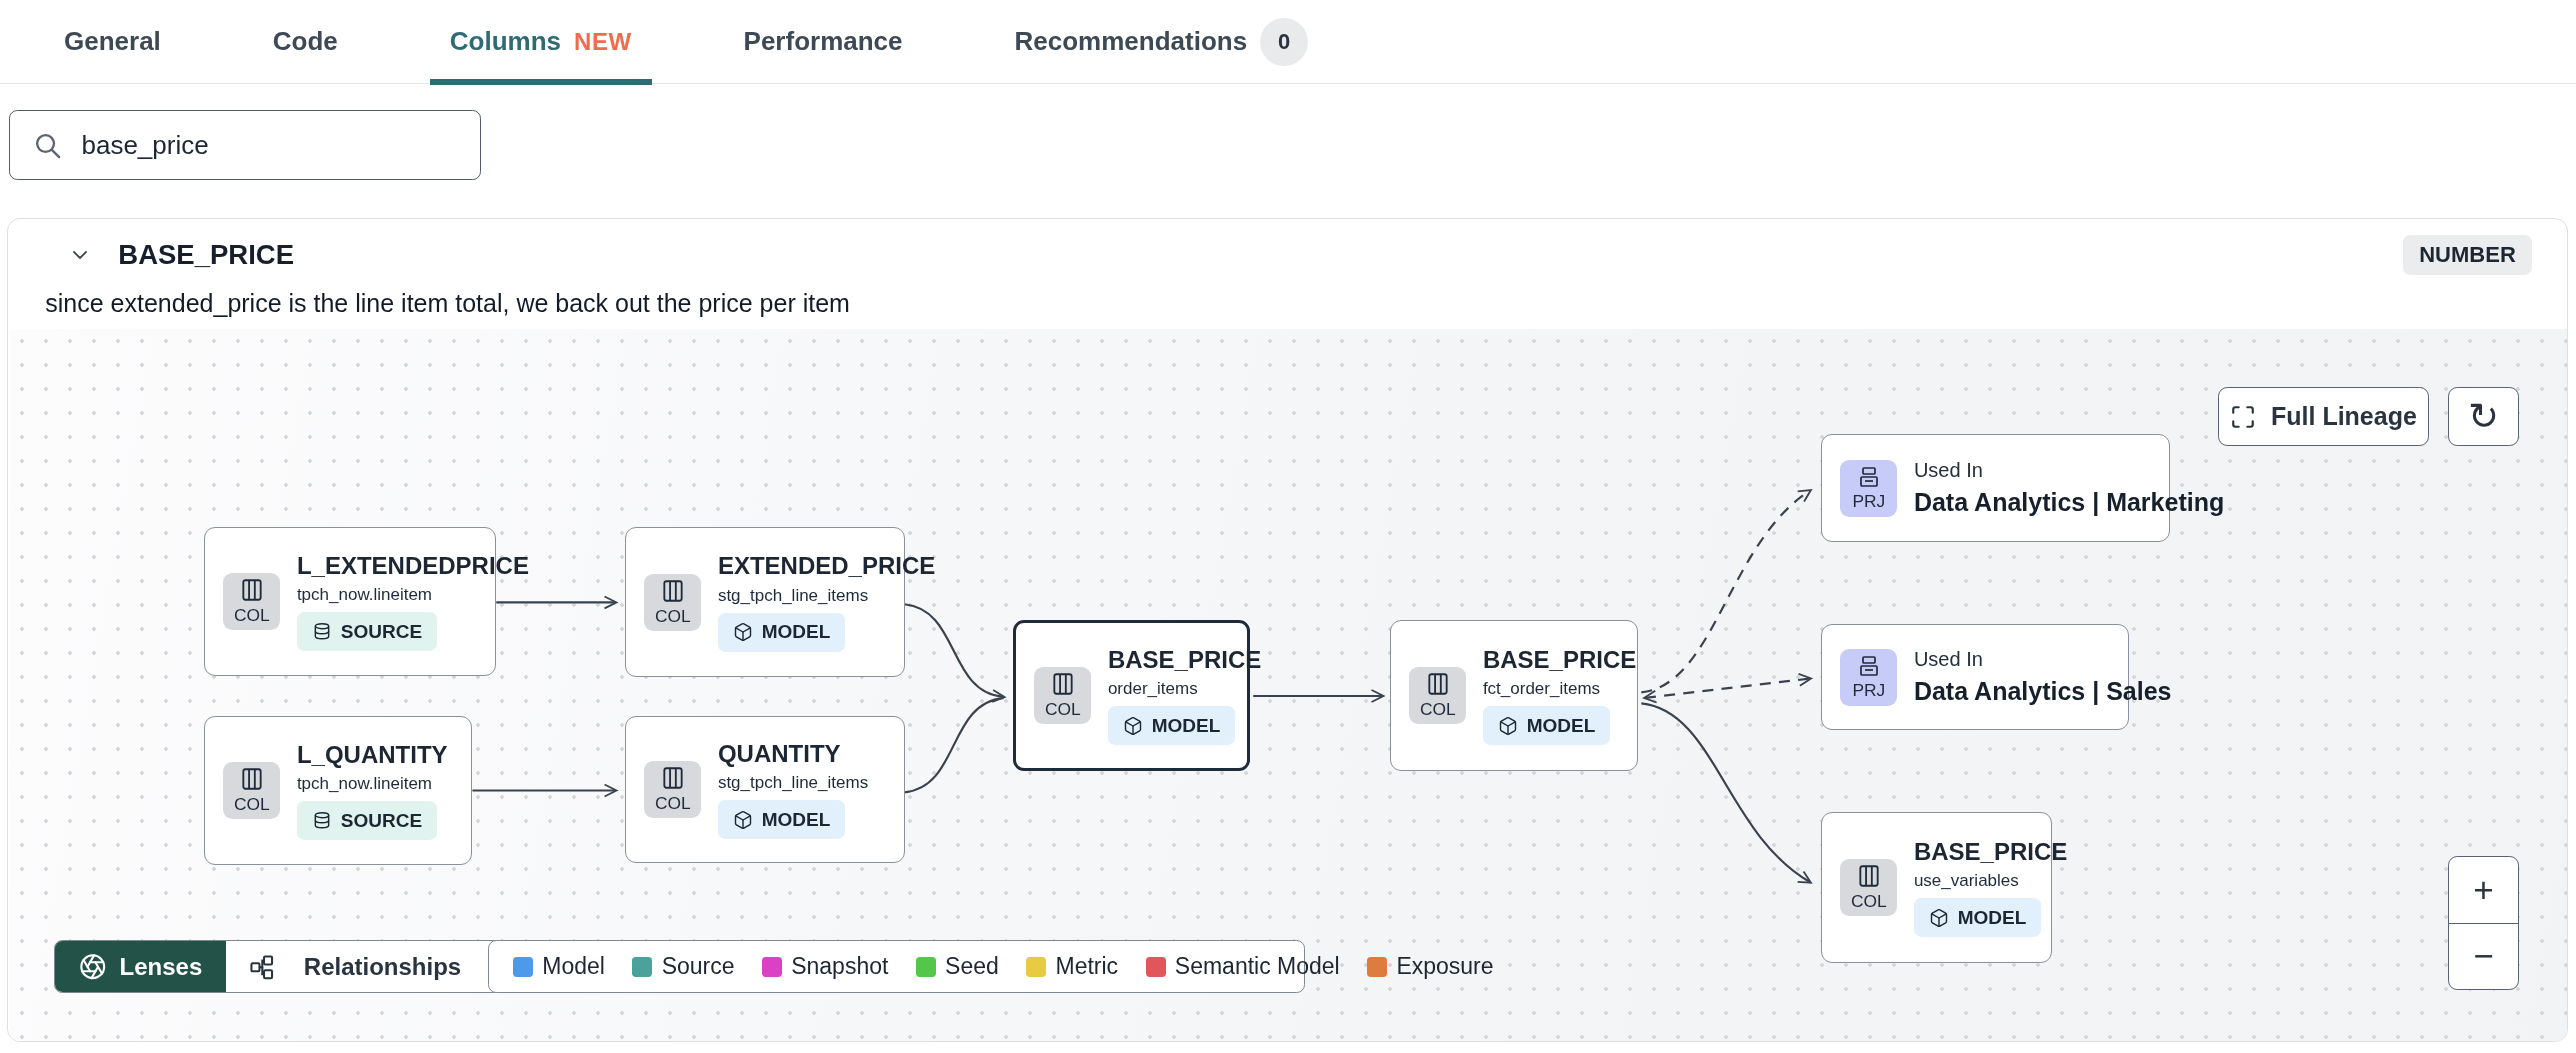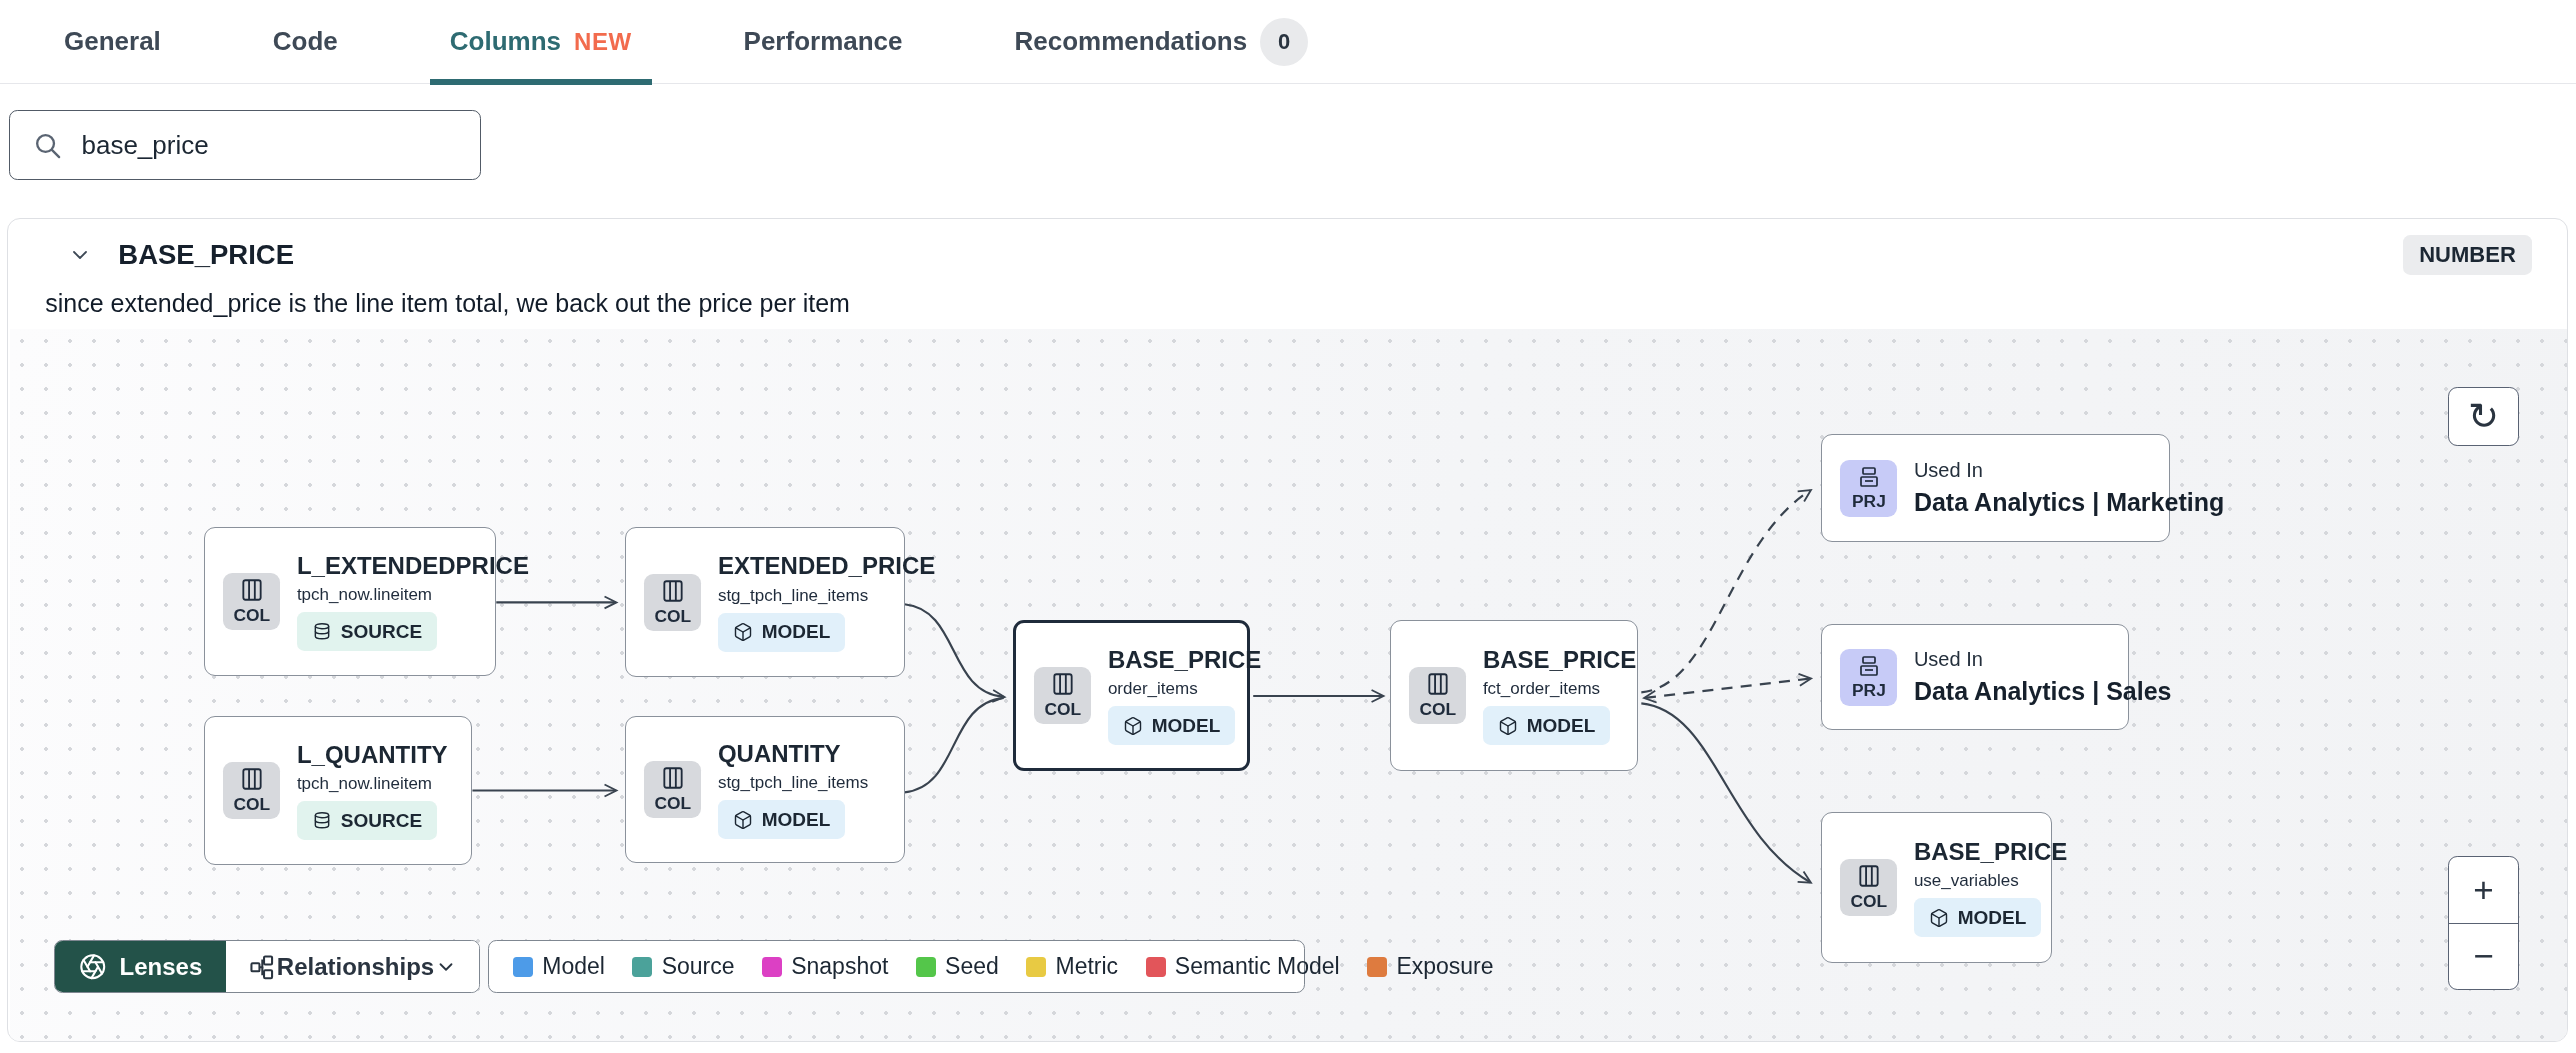--- a/index.html
+++ b/index.html
@@ -45,21 +45,21 @@
       radial-gradient(circle, #D5D7DB 1.7px, transparent 1.9px),
       linear-gradient(100deg, #FCFCFD 0%, #F4F5F7 55%, #F2F3F5 100%);
     background-size: 24px 24px, 100% 100%; }
   .edges { position:absolute; left:0; top:0; }
 
   .node { position:absolute; display:flex; align-items:center; gap: 16.5px; padding: 0 13px 0 18.3px;
     background:#fff; border: 1.8px solid #8A919B; border-radius: 11px; cursor:pointer; }
   .node.selected { border: 3.7px solid #1F2B3B; }
   .chip { display:flex; flex-direction:column; align-items:center; justify-content:center;
     width: 57px; height: 57px; border-radius: 9.2px; flex: 0 0 auto; color:#1F2B3B; }
-  .chip .chip-label { font-size: 17.4px; font-weight: 700; margin-top: 2px; }
+  .chip .chip-label { font-size: 17.4px; font-weight: 400; margin-top: 2px; }
   .ntext { display:flex; flex-direction:column; align-items:flex-start; gap: 5.5px; }
   .ntitle { font-size: 24px; font-weight: 700; color:#1C2733; white-space:nowrap; }
   .nsub { font-size: 17px; color:#1F2B3B; white-space:nowrap; }
   .nbadge { display:flex; align-items:center; gap: 9.2px; height: 39px; padding: 0 14.7px;
     border-radius: 7.3px; font-size: 19px; font-weight: 600; color:#1C2733; margin-top: 1.8px; }
   .prj-title { font-size: 20px; color:#242F3C; }
   .prj-sub { font-size: 25px; font-weight: 600; color:#16202C; white-space:nowrap; }
 
   
   .btn { position:absolute; display:flex; align-items:center; justify-content:center; gap: 14.7px;
@@ -70,21 +70,21 @@
     background:#fff; border: 1.8px solid #596273; border-radius: 9.2px; display:flex;
     flex-direction:column; overflow:hidden; }
   .zoomctl .zbtn { flex:1; display:flex; align-items:center; justify-content:center;
     font-size: 35px; color:#2A3440; cursor:pointer; }
   .zoomctl .zbtn + .zbtn { border-top: 1.8px solid #596273; }
 
   .lensbar { position:absolute; left: 44px; top: 611px; height: 53px; display:flex;
     border: 1.8px solid #7F8791; border-radius: 8.3px; overflow:hidden; background:#fff; }
   .lenses-btn { display:flex; align-items:center; gap: 13px; padding: 0 24px;
     color:#fff; font-size: 24px; font-weight: 600; cursor:pointer; }
-  .rel-btn { display:flex; align-items:center; gap: 1px; padding: 0 22px; background:#fff;
+  .rel-btn { display:flex; align-items:center; gap: 28px; padding: 0 22px; background:#fff;
     font-size: 24px; font-weight: 600; color:#2A3440; cursor:pointer; }
 
   .legend { position:absolute; left: 478px; top: 611px; width: 817px; height: 53px;
     display:flex; align-items:center; gap: 27.5px; padding: 0 24px;
     background:#fff; border: 1.8px solid #7F8791; border-radius: 8.3px; }
   .leg-item { display:flex; align-items:center; gap: 9.2px; font-size: 23px; color:#1C2733;
     white-space:nowrap; }
   .leg-swatch { width: 20px; height: 20px; border-radius: 3.7px; }
 </style>
 </head>
@@ -336,20 +336,29 @@
             <svg width="20" height="20" viewBox="0 0 24 24" fill="none" stroke="#1C2733" stroke-width="1.7" stroke-linejoin="round">
                 <path d="M21 8a2 2 0 0 0-1-1.73l-7-4a2 2 0 0 0-2 0l-7 4A2 2 0 0 0 3 8v8a2 2 0 0 0 1 1.73l7 4a2 2 0 0 0 2 0l7-4A2 2 0 0 0 21 16Z"></path>
                 <path d="m3.3 7 8.7 5 8.7-5"></path>
                 <path d="M12 22V12"></path>
               </svg>
             <span>MODEL</span>
           </div>
         </div>
       </div>
 
+      <div class="btn" style="left:2208px;top:58px;width:211px;height:59px">
+        <svg width="26" height="26" viewBox="0 0 24 24" fill="none" stroke="#2A3440" stroke-width="2" stroke-linecap="round" stroke-linejoin="round">
+            <path d="M3 8V5a2 2 0 0 1 2-2h3"></path>
+            <path d="M16 3h3a2 2 0 0 1 2 2v3"></path>
+            <path d="M21 16v3a2 2 0 0 1-2 2h-3"></path>
+            <path d="M8 21H5a2 2 0 0 1-2-2v-3"></path>
+          </svg>
+        <span>Full Lineage</span>
+      </div>
       <div class="btn" style="left:2438px;top:58px;width:71px;height:59px">
         <span class="refresh-glyph">↻</span>
       </div>
 
       <div class="zoomctl">
         <div class="zbtn">+</div>
         <div class="zbtn">−</div>
       </div>
 
       <div class="lensbar">

